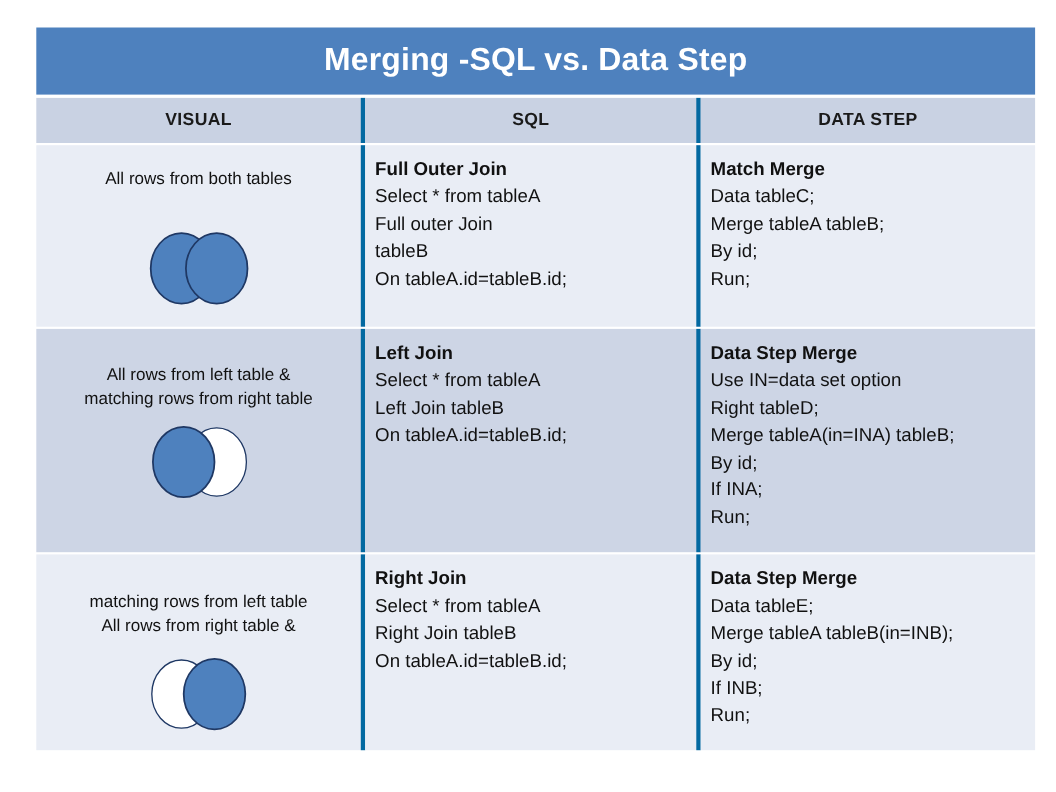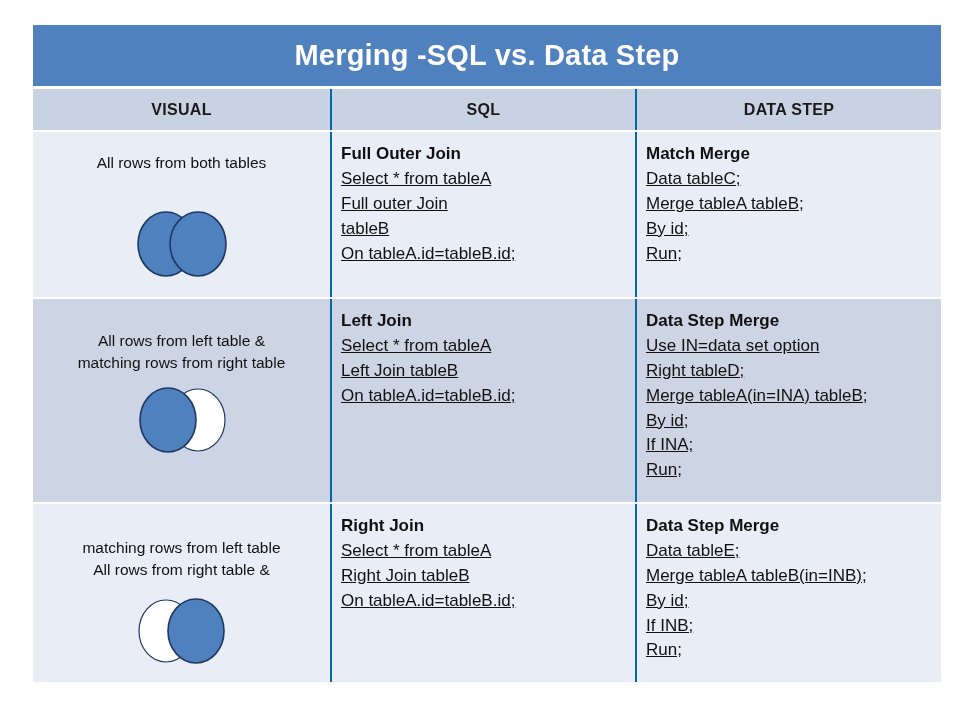--- a/index.html
+++ b/index.html
@@ -56,21 +56,21 @@
   .row {
     display: flex;
     width: 100%;
     box-sizing: border-box;
     border-bottom: 2px solid #ffffff;
   }
   .row:last-child { border-bottom: none; }
 
   .cell {
     box-sizing: border-box;
-    border-right: 2px solid #0369a1;
+    border-right: 4px solid #0369a1;
     position: relative;
   }
   .cell:last-child { border-right: none; }
 
   .col-visual { width: 299px; flex: 0 0 299px; }
   .col-sql    { width: 305px; flex: 0 0 305px; }
   .col-ds     { width: 304px; flex: 0 0 304px; }
 
   
   .header-row .cell {
@@ -130,21 +130,21 @@
   .code-block {
     padding: 10px 0 0 9px;
     font-size: 17px;
     color: #111111;
     line-height: 1.465;
   }
   .code-head {
     font-weight: bold;
     white-space: nowrap;
   }
-  .code-line { white-space: nowrap; text-decoration: underline; }
+  .code-line { white-space: nowrap; }
 </style>
 </head>
 <body>
 
 <div class="slide">
 
   <div class="title-bar">
     <div class="title-text">Merging -SQL vs. Data Step</div>
   </div>
 

